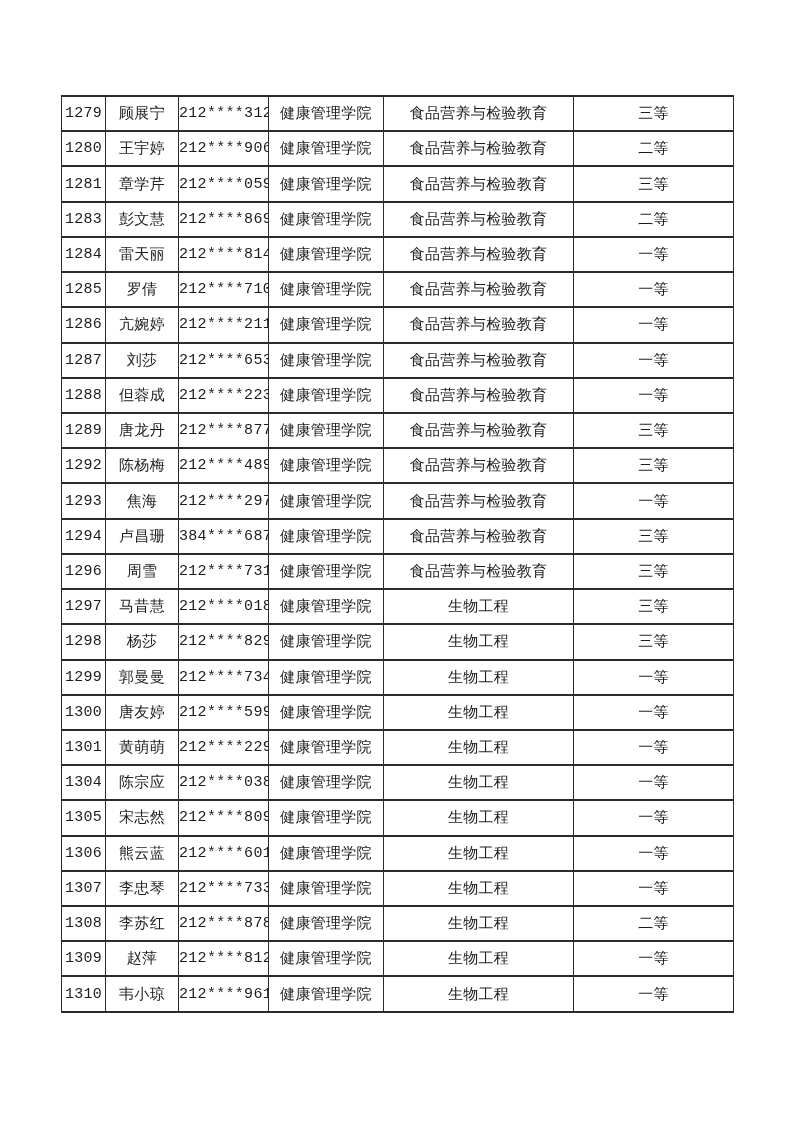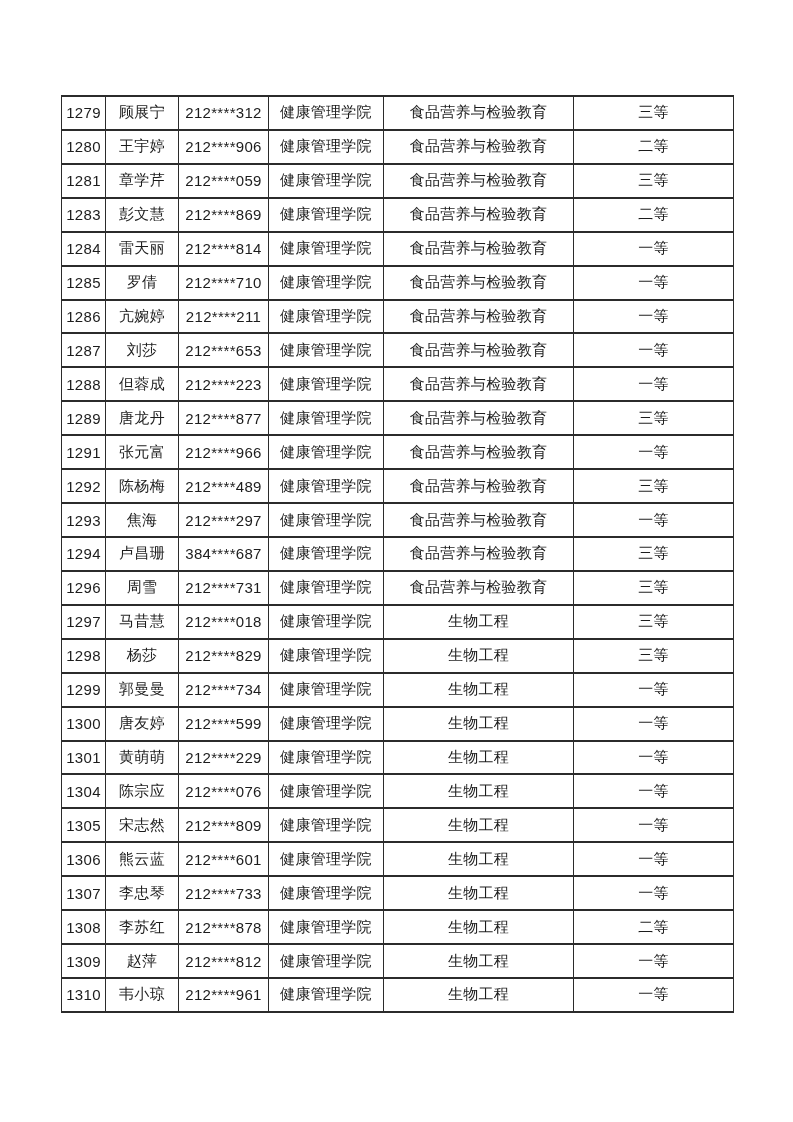--- a/index.html
+++ b/index.html
@@ -6,21 +6,21 @@
     margin: 0;
     padding: 0;
     background: #ffffff;
   }
   .page {
     position: relative;
     width: 793px;
     height: 1122px;
     background: #ffffff;
     overflow: hidden;
-    font-family: Liberation Sans, sans-serif;
+    font-family: Liberation Mono, monospace;
     color: #1c1c1c;
   }
   table.awards {
     position: absolute;
     left: 61px;
     top: 95px;
     width: 672px;
     height: 918px;
     border-collapse: collapse;
     table-layout: fixed;
@@ -137,28 +137,20 @@
         </tr>
         <tr>
           <td>1289</td>
           <td>唐龙丹</td>
           <td>212****877</td>
           <td>健康管理学院</td>
           <td>食品营养与检验教育</td>
           <td>三等</td>
         </tr>
         <tr>
-          <td>1291</td>
-          <td>张元富</td>
-          <td>212****966</td>
-          <td>健康管理学院</td>
-          <td>食品营养与检验教育</td>
-          <td>一等</td>
-        </tr>
-        <tr>
           <td>1292</td>
           <td>陈杨梅</td>
           <td>212****489</td>
           <td>健康管理学院</td>
           <td>食品营养与检验教育</td>
           <td>三等</td>
         </tr>
         <tr>
           <td>1293</td>
           <td>焦海</td>
@@ -219,21 +211,21 @@
           <td>1301</td>
           <td>黄萌萌</td>
           <td>212****229</td>
           <td>健康管理学院</td>
           <td>生物工程</td>
           <td>一等</td>
         </tr>
         <tr>
           <td>1304</td>
           <td>陈宗应</td>
-          <td>212****076</td>
+          <td>212****038</td>
           <td>健康管理学院</td>
           <td>生物工程</td>
           <td>一等</td>
         </tr>
         <tr>
           <td>1305</td>
           <td>宋志然</td>
           <td>212****809</td>
           <td>健康管理学院</td>
           <td>生物工程</td>

